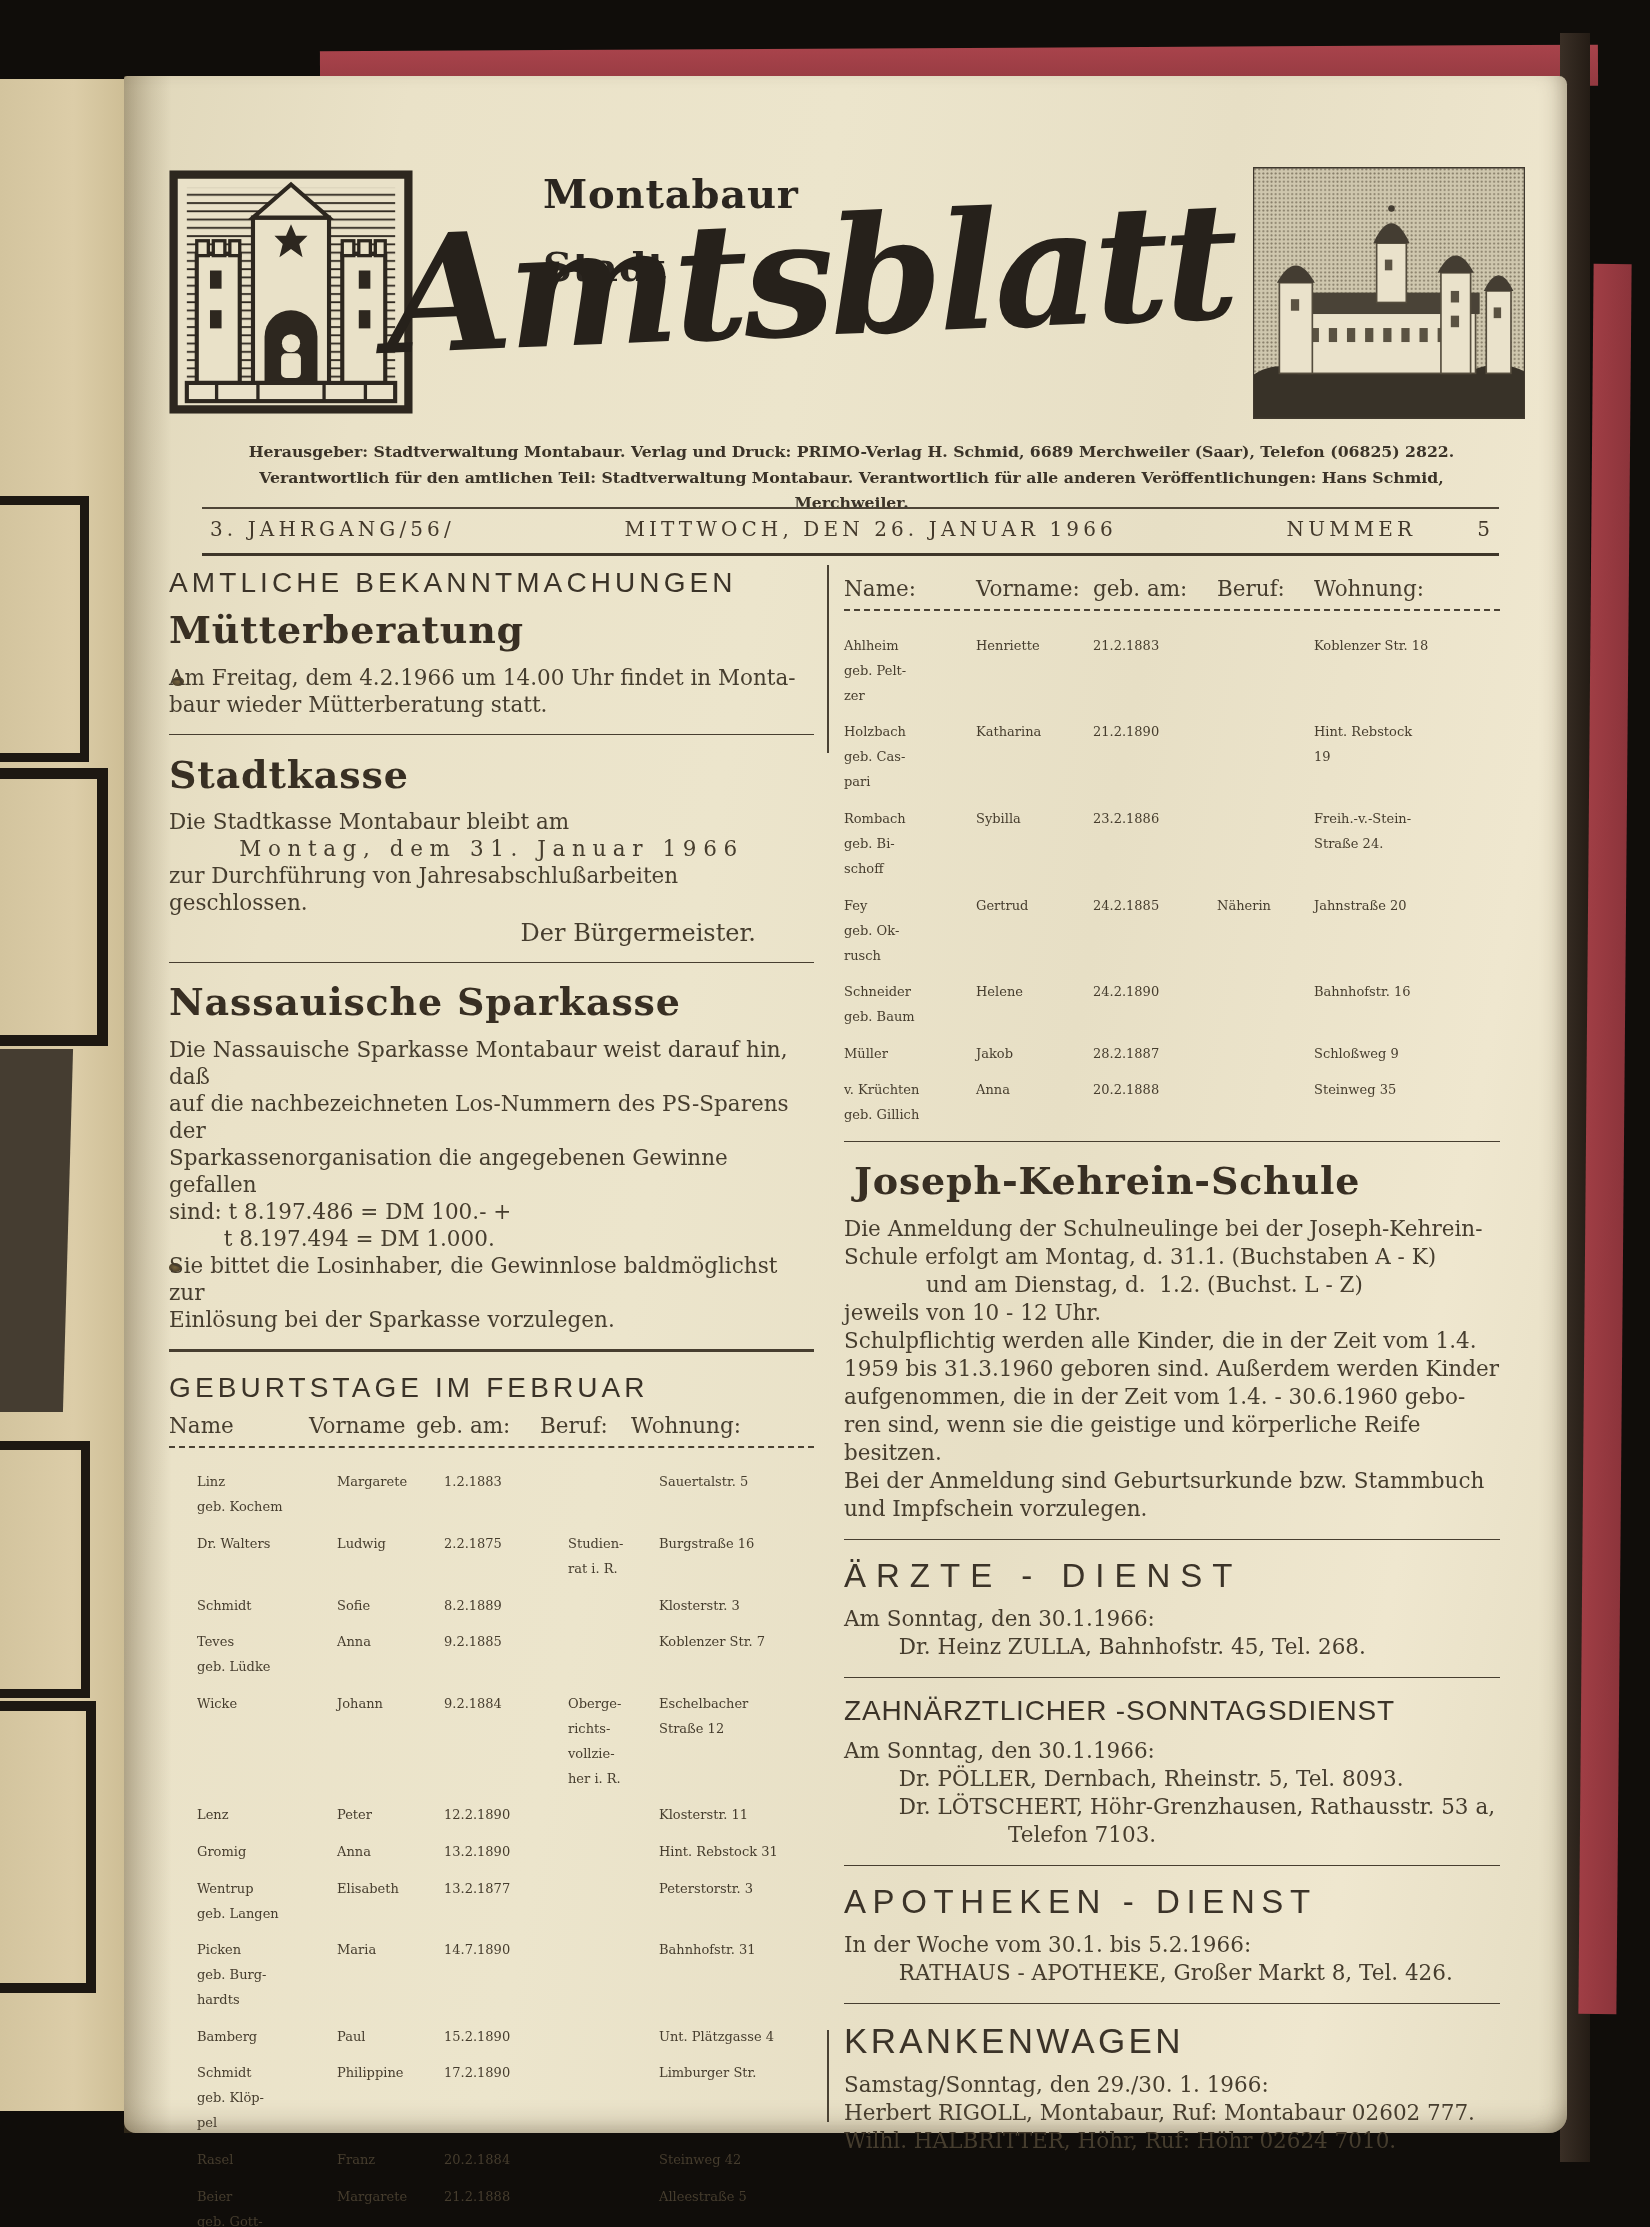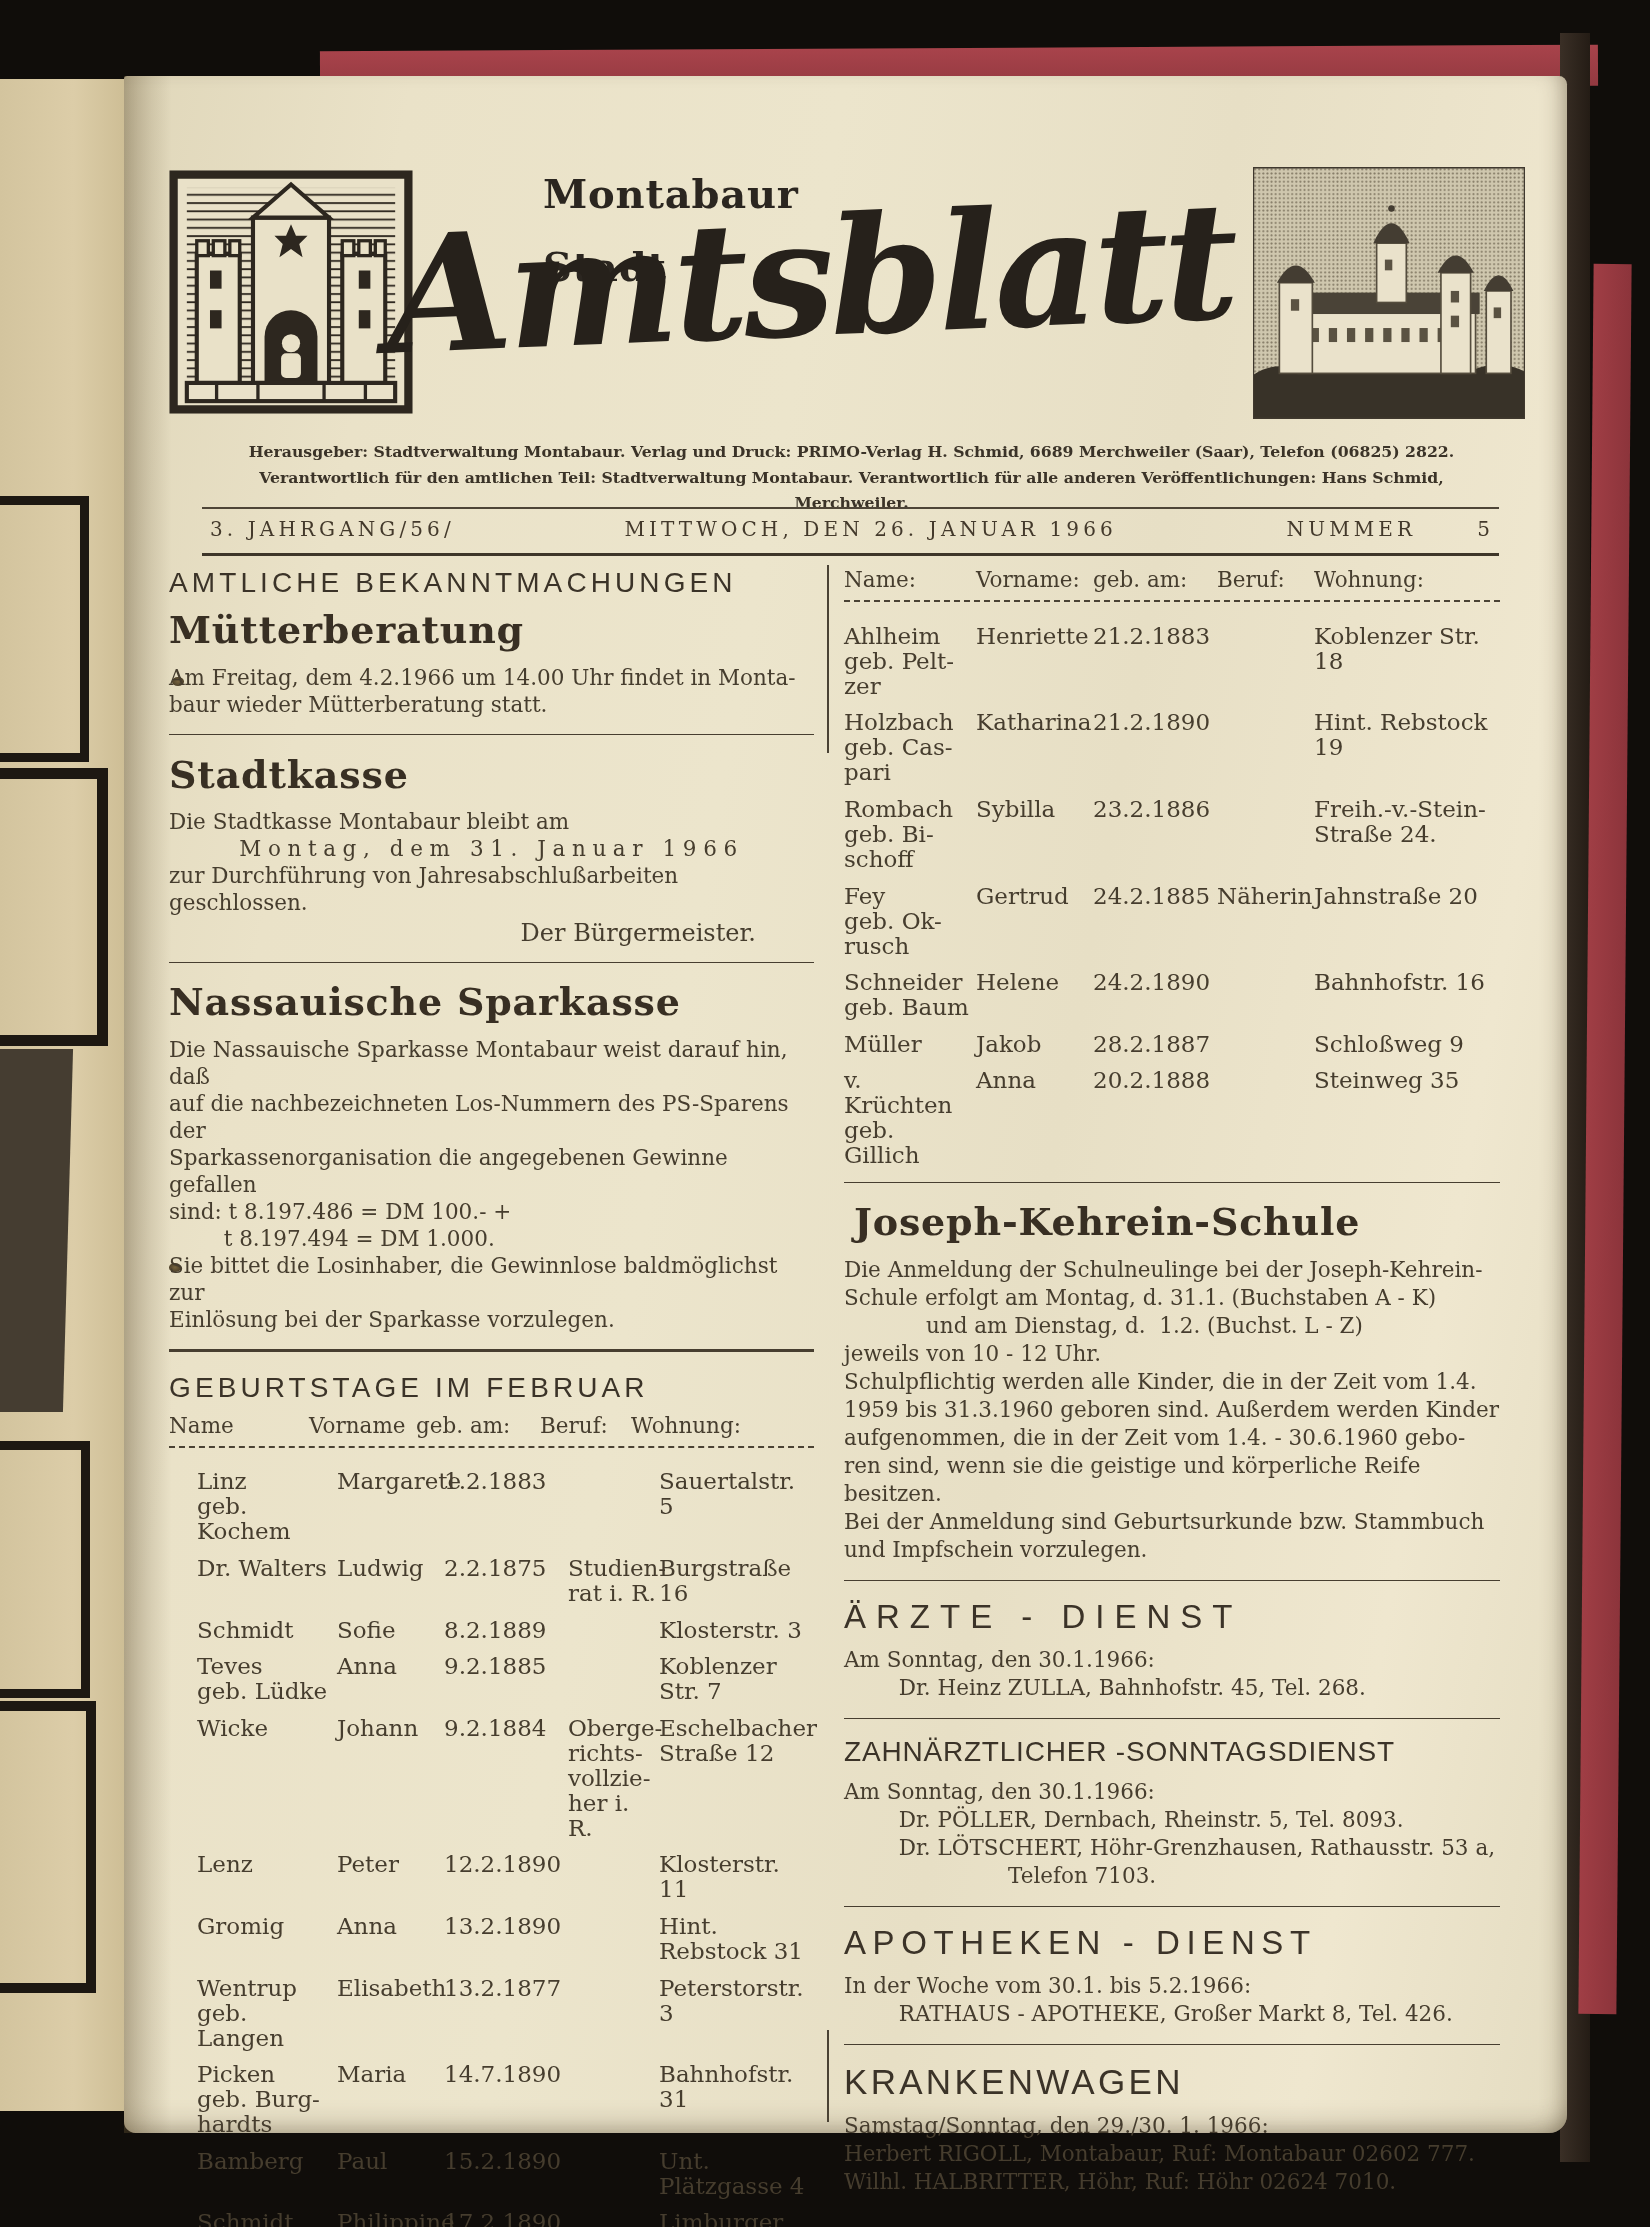--- a/index.html
+++ b/index.html
@@ -65,21 +65,21 @@
   .rule{border:none;border-top:1.7px solid #473e30;margin:13.2px 0 16.5px 0;}
   .rule.heavy{border-top-width:3.3px;margin:16.5px 0 20px 0;}
   .center-sp{text-align:center;letter-spacing:6.6px;}
   .sig{text-align:right;padding-right:58px;margin:3.3px 0 15px 0;font-size:24px;line-height:27px;}
   
   .bday-head,.bday-row{display:grid;}
   .grid-l{grid-template-columns:140px 107px 124px 91px 1fr;margin-left:28px;}
   .grid-r{grid-template-columns:132px 117px 124px 97px 1fr;}
   .bday-head{font-size:21.5px;margin:5px 0 8.3px 0;}
   .dash{border:none;border-top:2.5px dashed #4a4234;margin:0 0 21.5px 0;}
-  .bday-row{font-size:23px;line-height:25px;margin-bottom:11.6px;}
+  .bday-row{font-size:13px;line-height:25px;margin-bottom:11.6px;}
   .cell{white-space:pre-line;}
   
   .h-wide{font-size:33px;letter-spacing:10px;margin:3.3px 0 10px 0;}
   .h-med{font-size:33px;letter-spacing:6.6px;margin:3.3px 0 10px 0;}
   .h-tight{font-size:28px;letter-spacing:0.8px;margin:3.3px 0 10px 0;}
   .h-kr{font-size:35px;letter-spacing:3.3px;margin:3.3px 0 10px 0;}
   .school-head{margin-left:10px;}
 </style>
 </head>
 <body>
@@ -349,21 +349,21 @@
 schalk</div>
           <div class="cell">Margarete</div>
           <div class="cell">21.2.1888</div>
           <div class="cell"></div>
           <div class="cell">Alleestraße 5</div>
         </div>
       </div>
   </div>
 
   <div class="col col-right">
-    <div class="bday-head grid-r" style="margin-top:0">
+    <div class="bday-head grid-r" style="margin-top:9px">
       <div class="cell">Name:</div>
       <div class="cell">Vorname:</div>
       <div class="cell">geb. am:</div>
       <div class="cell">Beruf:</div>
       <div class="cell">Wohnung:</div>
     </div>
     <hr class="dash">
 
     <div>
 

